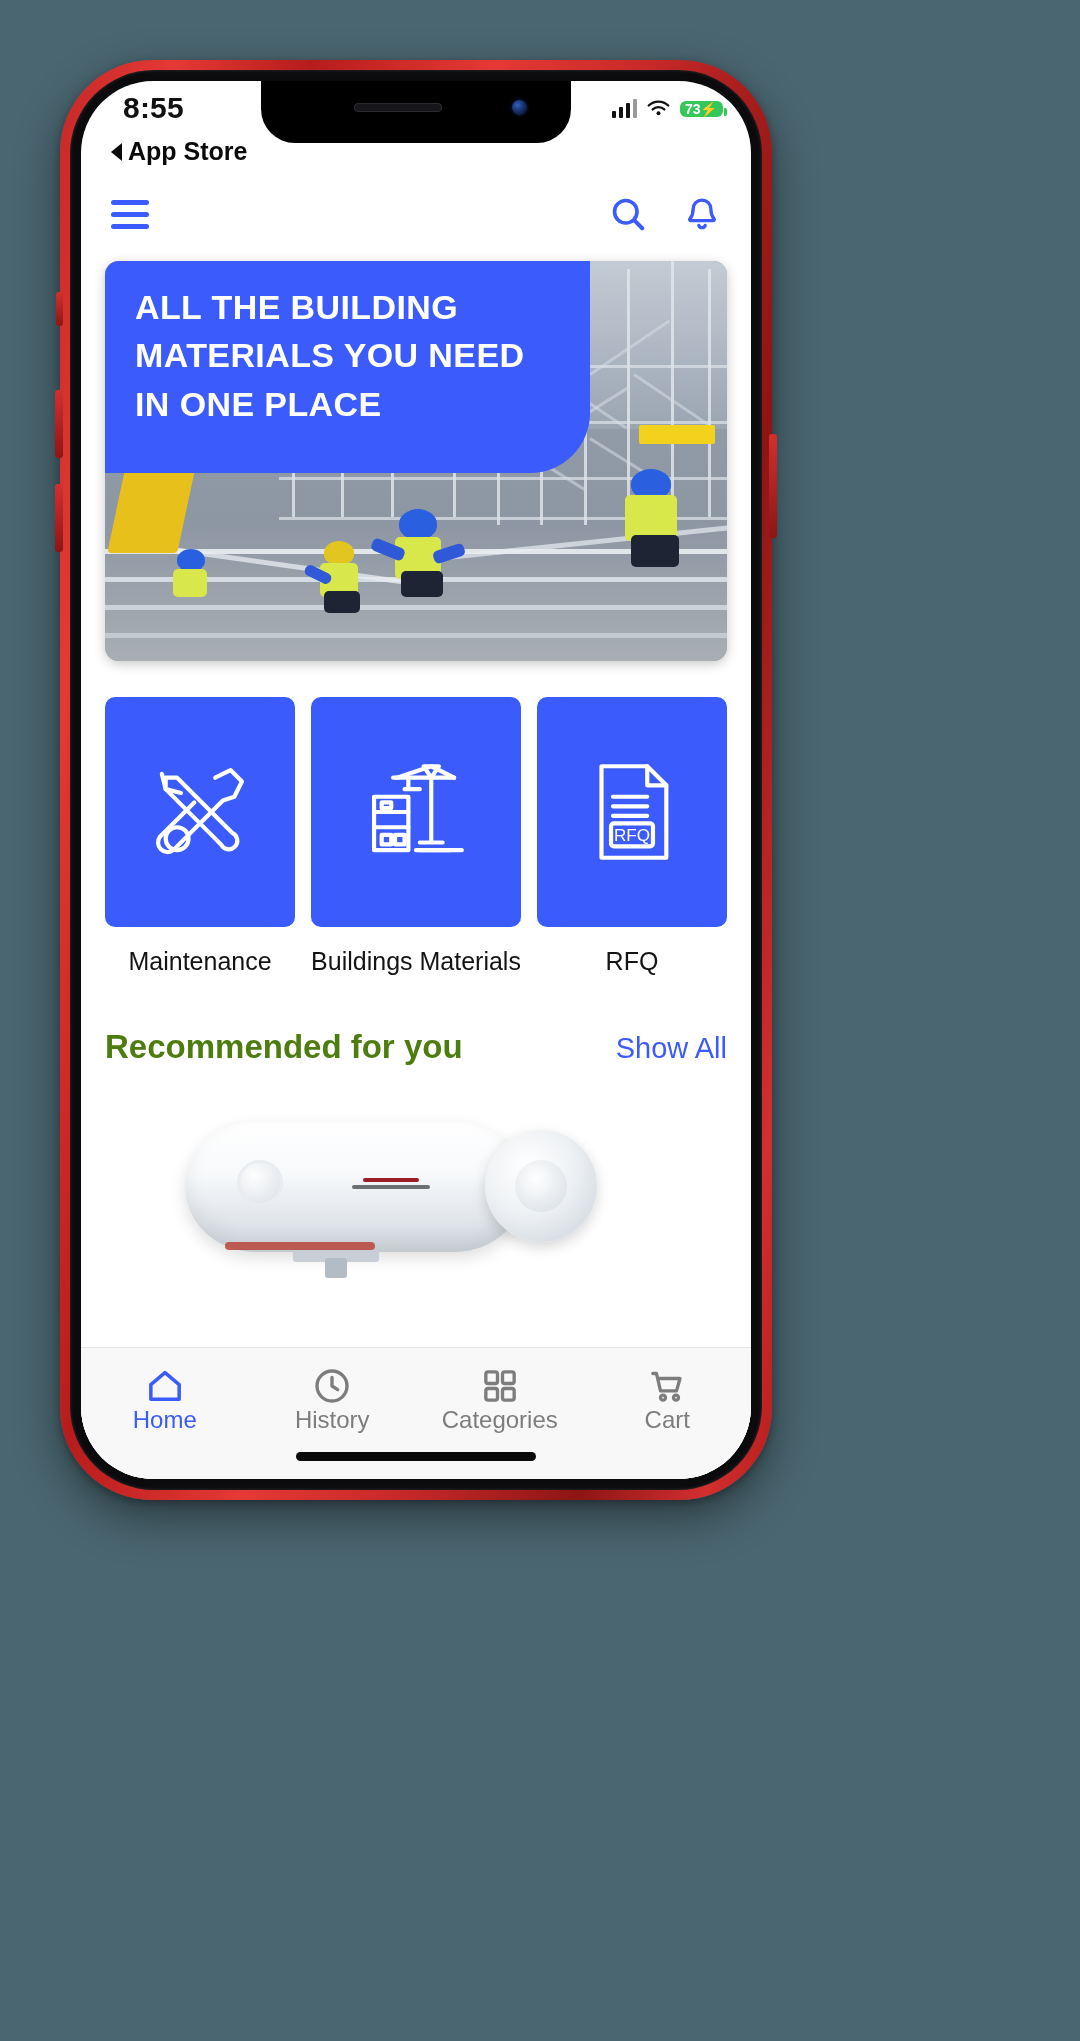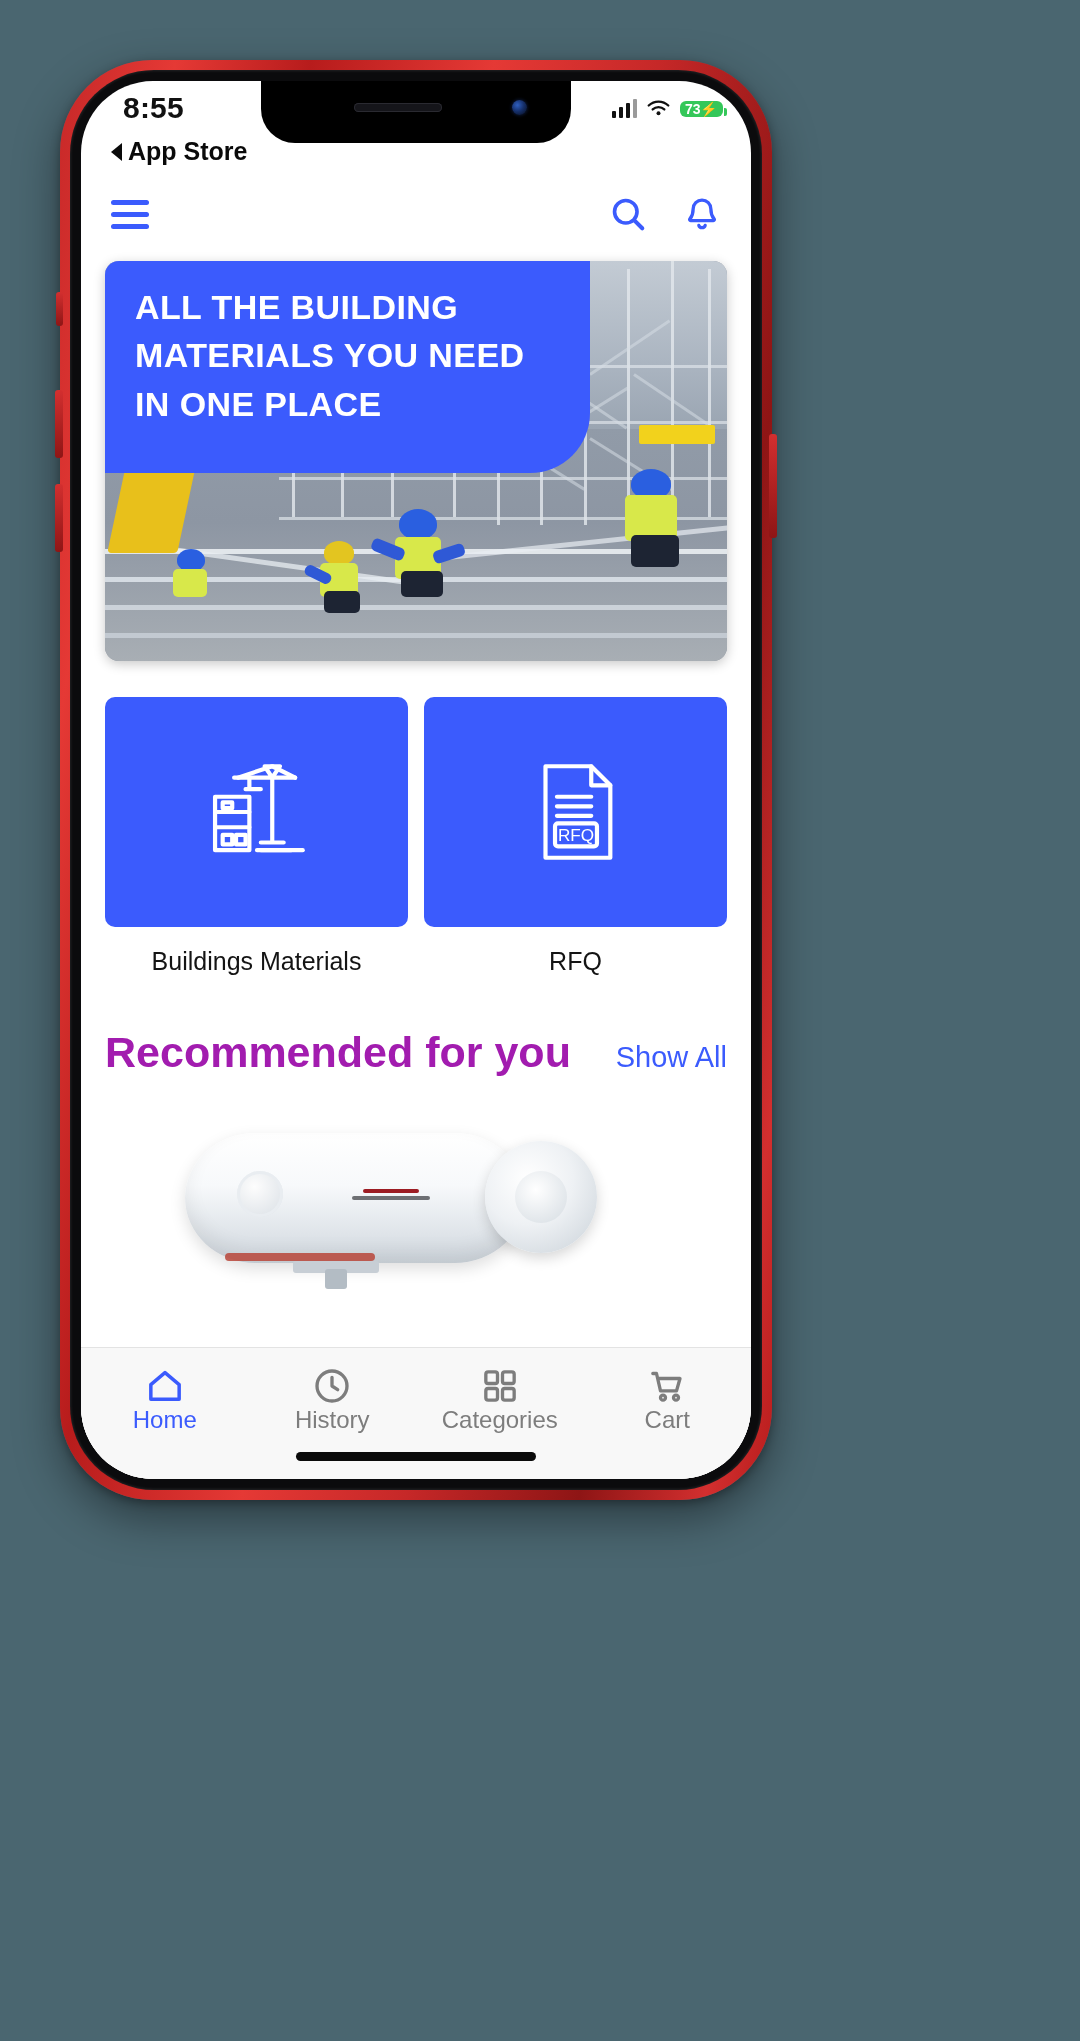--- a/index.html
+++ b/index.html
@@ -173,21 +173,21 @@
   .tile svg{ width:122px; height:122px; }
   .tile-label{
     margin-top:20px; font-size:25px; color:#141414; text-align:center; white-space:nowrap;
   }
 
   
   .sec-head{
     display:flex; align-items:baseline; justify-content:space-between;
     padding:52px 24px 0 24px;
   }
-  .sec-title{ font-size:43px; font-weight:700; color:#a21caf; }
+  .sec-title{ font-size:33px; font-weight:700; color:#4d7c0f; }
   .sec-link{ font-size:29px; font-weight:500; color:#3b5bfd; cursor:pointer; }
 
   
   .product-row{ padding:34px 24px 0 24px; display:flex; }
   .product-card{ width:420px; height:200px; position:relative; margin-left:80px; }
   .heater{
     position:absolute; left:0; top:22px; width:340px; height:130px;
     border-radius:70px/65px;
     background:linear-gradient(180deg,#ffffff 0%,#f7f9fb 40%,#dfe4e9 78%,#cfd6dd 100%);
     box-shadow:0 6px 16px rgba(0,0,0,.13), inset 0 -10px 20px rgba(0,0,0,.07);
@@ -377,20 +377,32 @@
 
           <div class="hero-overlay">
             <div class="hero-line">ALL THE BUILDING</div>
             <div class="hero-line">MATERIALS YOU NEED</div>
             <div class="hero-line">IN ONE PLACE</div>
           </div>
         </div>
 
         <div class="tiles">
 
+          <div class="tile-col">
+            <div class="tile">
+              <svg viewBox="0 0 64 64" fill="none" stroke="#ffffff" stroke-width="2.2" stroke-linecap="round" stroke-linejoin="round">
+                <path d="M40 14l8-4 6 6-4 8-6 2-8 8"></path>
+                <path d="M36 34L18 52a5 5 0 0 1-7-7l18-18"></path>
+                <path d="M14 14l6 0 24 24 5 5a4.5 4.5 0 1 1-6 6l-5-5L14 20z"></path>
+                <circle cx="20" cy="46" r="6"></circle>
+                <path d="M12 12l2 8 8 2"></path>
+              </svg>
+            </div>
+            <div class="tile-label">Maintenance</div>
+          </div>
 
           <div class="tile-col">
             <div class="tile">
               <svg viewBox="0 0 64 64" fill="none" stroke="#ffffff" stroke-width="2.2" stroke-linecap="round" stroke-linejoin="round">
                 <path d="M20 14h32M40 14v34M34 48h12M32 52h18M36 8l4 6 4-6z"></path>
                 <path d="M22 14l18-6 12 6"></path>
                 <path d="M28 14v6M26 20h8"></path>
                 <rect x="10" y="24" width="18" height="28"></rect>
                 <path d="M10 32h18M10 40h18"></path>
                 <rect x="14" y="44" width="5" height="5"></rect>

